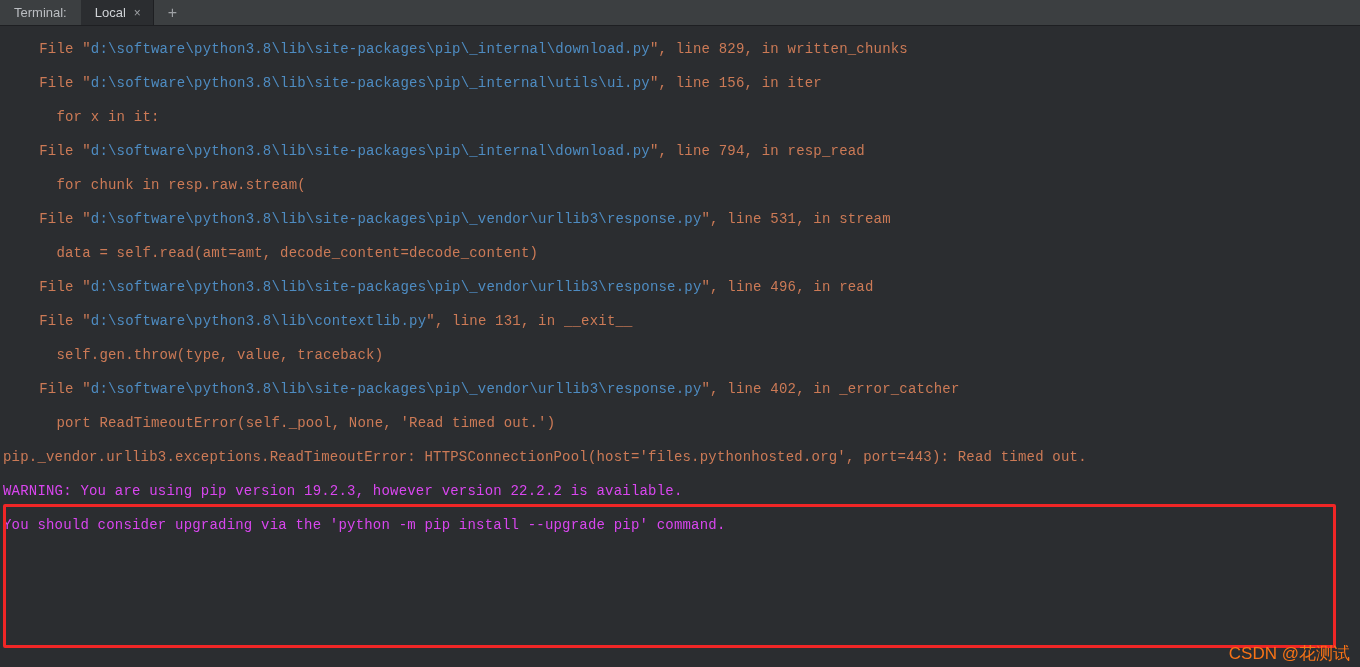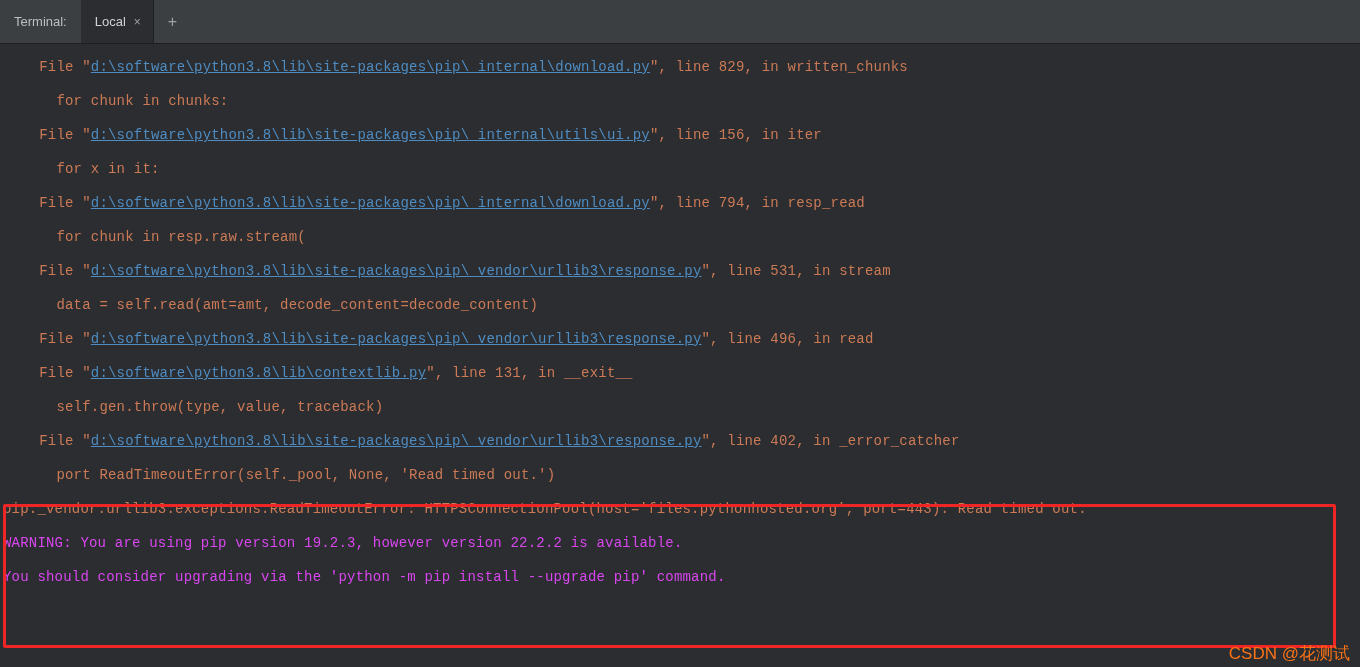--- a/index.html
+++ b/index.html
@@ -6,21 +6,21 @@
   html, body {
     margin: 0; padding: 0;
     width: 1360px; height: 667px;
     background: #2b2d30;
     font-family: "Consolas", "Courier New", monospace;
     overflow: hidden;
     position: relative;
   }
   
   .tabbar {
-    height: 44px;
+    height: 26px;
     background: #3c3f41;
     display: flex;
     align-items: stretch;
     color: #bbbec2;
     font-family: "Segoe UI", sans-serif;
     font-size: 13px;
     border-bottom: 1px solid #1e1f22;
   }
   .tabbar-title {
     padding: 0 14px;
@@ -52,21 +52,21 @@
   .terminal {
     padding: 6px 0 0 0;
     font-size: 14px;
     line-height: 34px;
     letter-spacing: 0.2px;
   }
   .terminal .line { white-space: pre; padding-left: 22px; }   
   .top0 { padding-left: 3px; }       
 
   .c-orange { color: #cc7a56; }      
-  .c-link   { color: #4e8cc2; text-decoration: underline; }      
+  .c-link   { color: #4e8cc2; }      
   .c-yellow { color: #d946ef; }
 
   .highlight-box {
     position: absolute;
     left: 3px;
     right: 24px;
     top: 504px;
     height: 144px;
     border: 3px solid #f02626;
     border-radius: 2px;
@@ -89,21 +89,20 @@
   <div class="tabbar-title">Terminal:</div>
   <div class="tab">
     <span>Local</span>
     <span class="close">×</span>
   </div>
   <div class="tab-add">+</div>
 </div>
 
 <div class="terminal" id="term">
     <div class="line"><span class="c-orange">  File "</span><span class="c-link">d:\software\python3.8\lib\site-packages\pip\_internal\download.py</span><span class="c-orange">", line 829, in written_chunks</span></div>
-    <div class="line c-orange">    for chunk in chunks:</div>
     <div class="line"><span class="c-orange">  File "</span><span class="c-link">d:\software\python3.8\lib\site-packages\pip\_internal\utils\ui.py</span><span class="c-orange">", line 156, in iter</span></div>
     <div class="line c-orange">    for x in it:</div>
     <div class="line"><span class="c-orange">  File "</span><span class="c-link">d:\software\python3.8\lib\site-packages\pip\_internal\download.py</span><span class="c-orange">", line 794, in resp_read</span></div>
     <div class="line c-orange">    for chunk in resp.raw.stream(</div>
     <div class="line"><span class="c-orange">  File "</span><span class="c-link">d:\software\python3.8\lib\site-packages\pip\_vendor\urllib3\response.py</span><span class="c-orange">", line 531, in stream</span></div>
     <div class="line c-orange">    data = self.read(amt=amt, decode_content=decode_content)</div>
     <div class="line"><span class="c-orange">  File "</span><span class="c-link">d:\software\python3.8\lib\site-packages\pip\_vendor\urllib3\response.py</span><span class="c-orange">", line 496, in read</span></div>
     <div class="line"><span class="c-orange">  File "</span><span class="c-link">d:\software\python3.8\lib\contextlib.py</span><span class="c-orange">", line 131, in __exit__</span></div>
     <div class="line c-orange">    self.gen.throw(type, value, traceback)</div>
     <div class="line"><span class="c-orange">  File "</span><span class="c-link">d:\software\python3.8\lib\site-packages\pip\_vendor\urllib3\response.py</span><span class="c-orange">", line 402, in _error_catcher</span></div>

